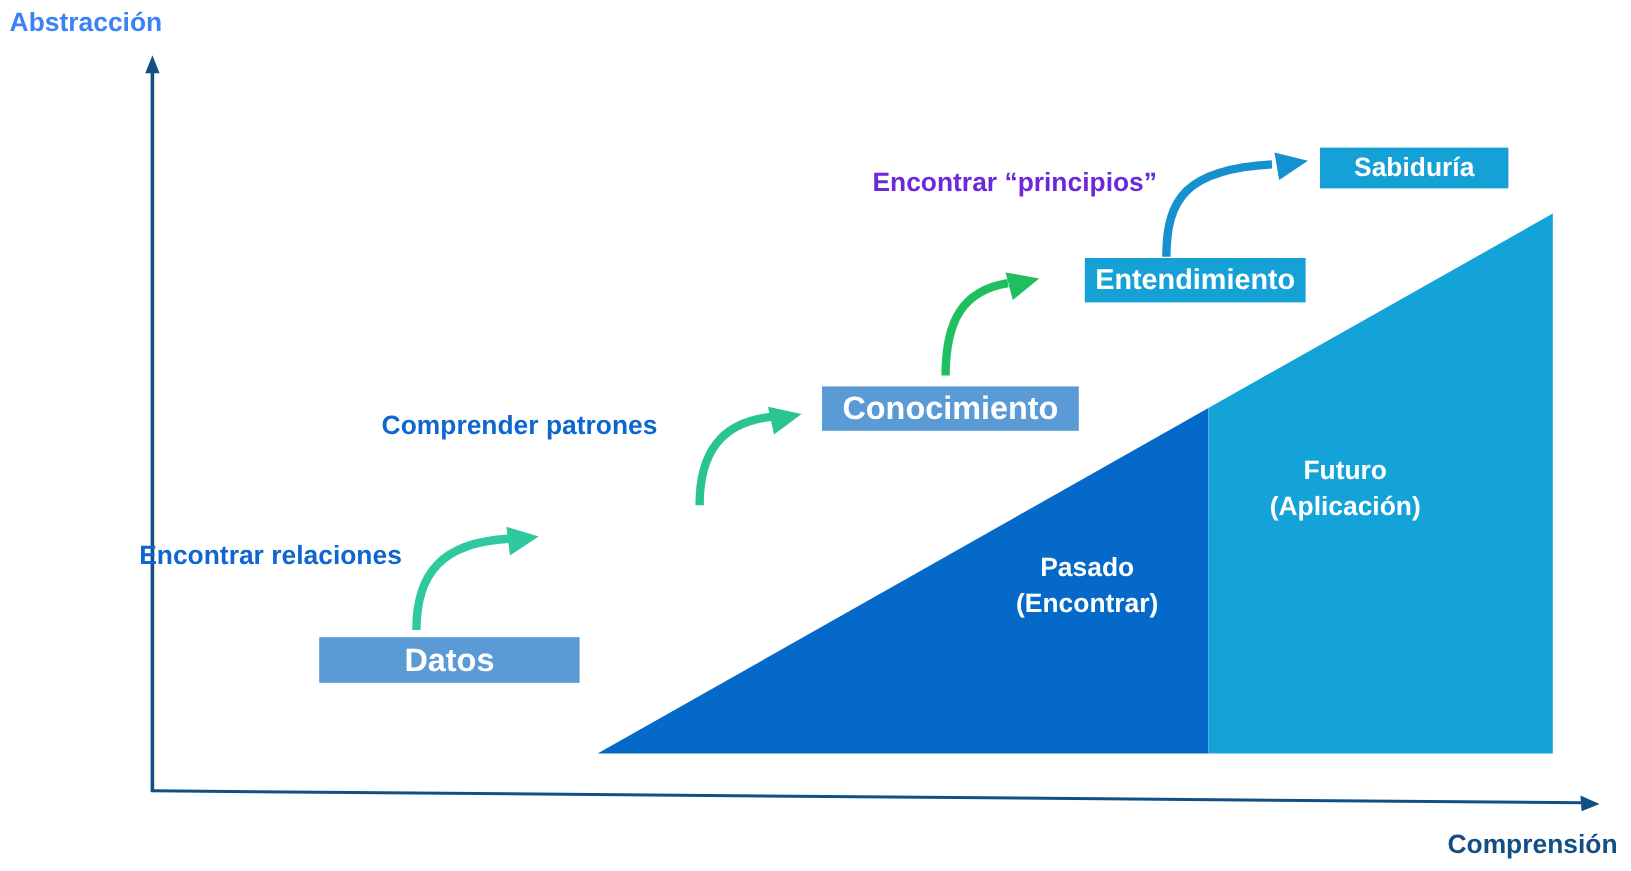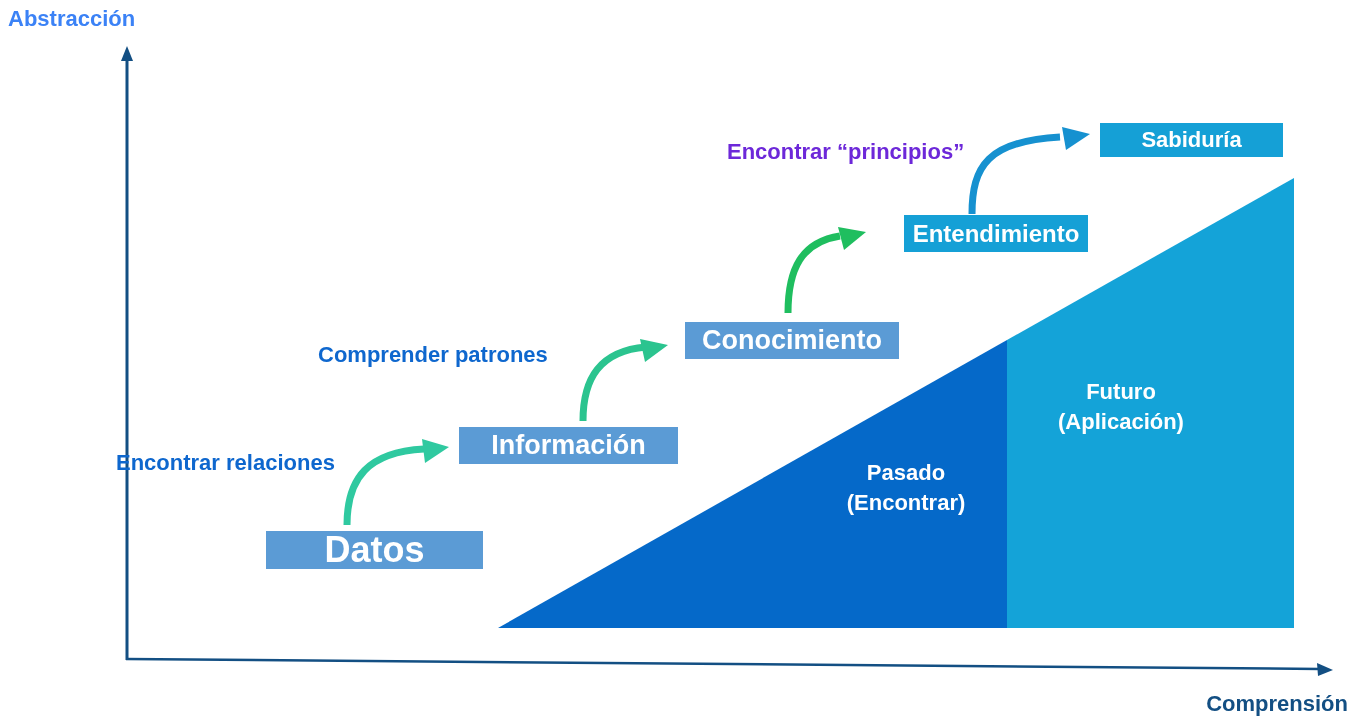--- a/index.html
+++ b/index.html
@@ -66,25 +66,24 @@
 
     <g>
       <path d="M 972 214 C 972 166 988 141 1060 137" fill="none" stroke-width="7" stroke="#1691D0"></path>
       <polygon points="1090,134 1066,150 1062,127" fill="#1691D0"></polygon>
     </g>
   </svg>
 
   <div class="axis-label" style="left: 8px; top: 6px; color: #3b82f6;">Abstracción</div>
   <div class="axis-label" style="right: 11px; top: 691px; color: rgb(19, 79, 131);">Comprensión</div>
 
-  <div class="step-box" style="left: 266px; top: 531px; width: 217px; height: 38px; font-size: 36px; background: rgb(91, 155, 213);">Datos</div>
-  <div class="step-box" style="left: 459px; top: 427px; width: 219px; height: 37px; font-size: 27px; background: rgb(91, 155, 213);">Información</div>
+  <div class="step-box" style="left: 266px; top: 531px; width: 217px; height: 38px; font-size: 27px; background: rgb(91, 155, 213);">Datos</div>
   <div class="step-box" style="left: 685px; top: 322px; width: 214px; height: 37px; font-size: 27px; background: rgb(91, 155, 213);">Conocimiento</div>
   <div class="step-box" style="left: 872px; top: 215px; width: 184px; height: 37px; font-size: 24px; background: rgb(21, 160, 214); margin-left: 32px;">Entendimiento</div>
-  <div class="step-box" style="left: 1100px; top: 123px; width: 183px; height: 34px; font-size: 22px; background: rgb(21, 160, 214);">Sabiduría</div>
+  <div class="step-box" style="left: 1100px; top: 123px; width: 157px; height: 34px; font-size: 22px; background: rgb(21, 160, 214);">Sabiduría</div>
 
   <div class="annotation" style="left: 116px; top: 450px; color: rgb(14, 103, 206);">Encontrar relaciones</div>
   <div class="annotation" style="left: 318px; top: 342px; color: rgb(14, 103, 206);">Comprender patrones</div>
   <div class="annotation" style="left: 727px; top: 139px; color: #6d28d9;">Encontrar “principios”</div>
 
   <div class="region-label" style="left:766px;top:458px;width:280px;">
     <div>Pasado</div>
     <div>(Encontrar)</div>
   </div>
   <div class="region-label" style="left:981px;top:377px;width:280px;">

